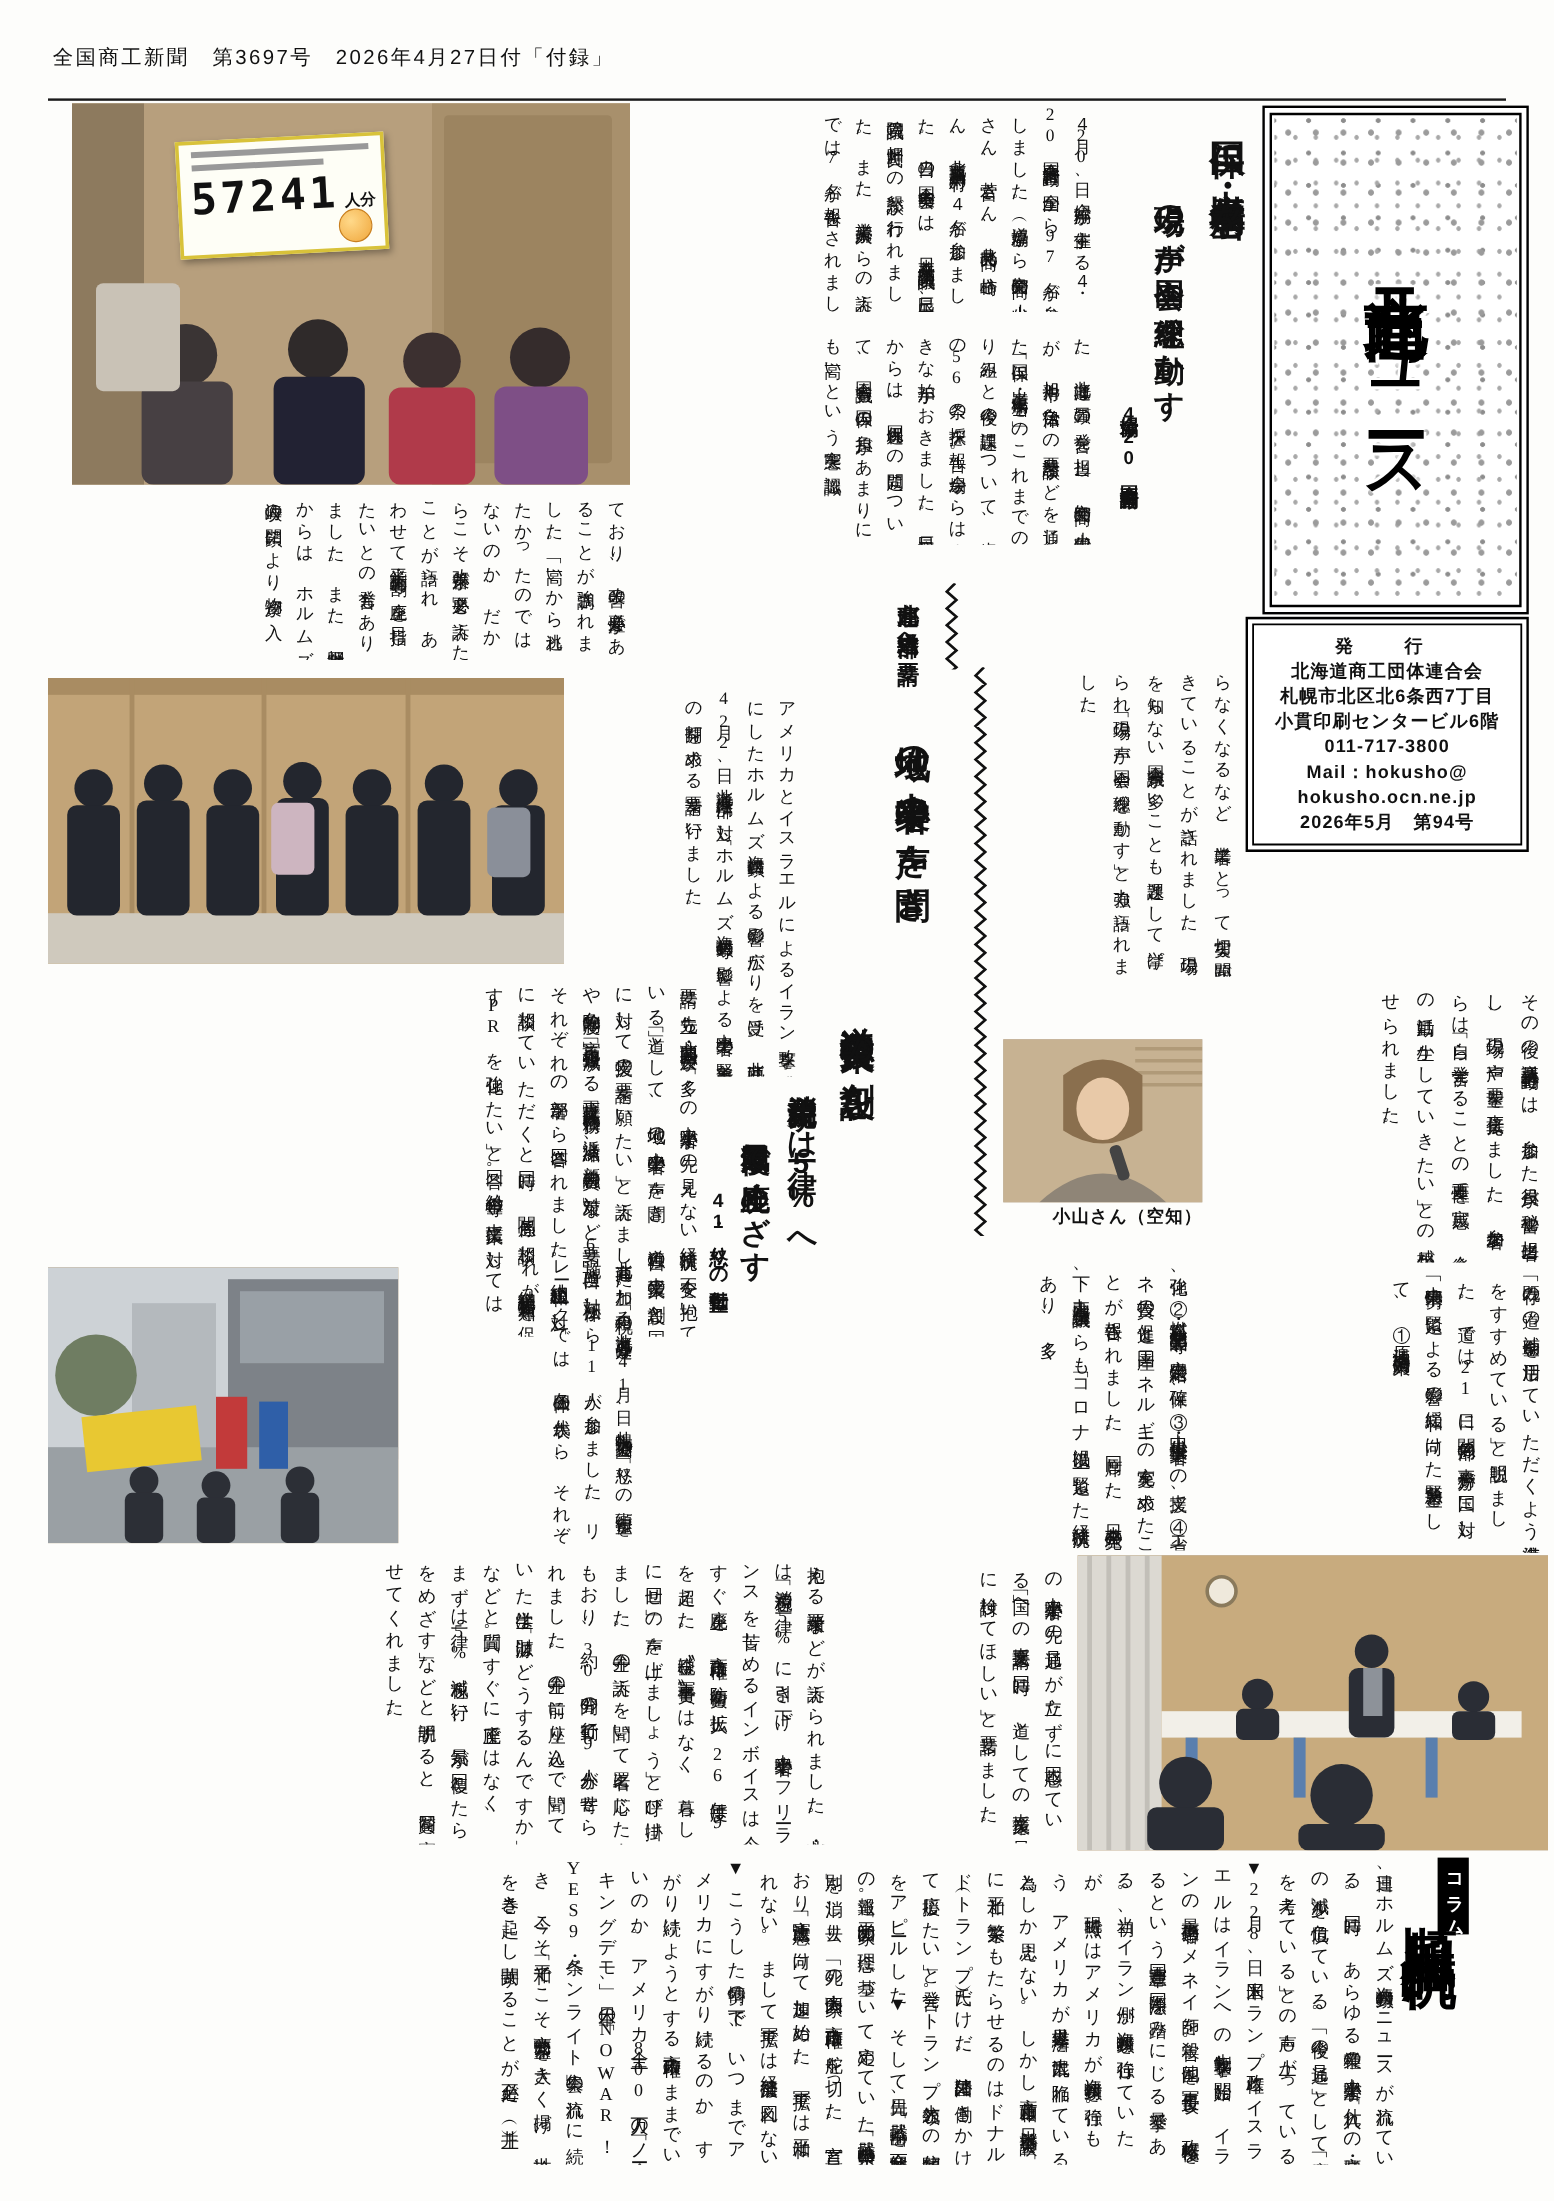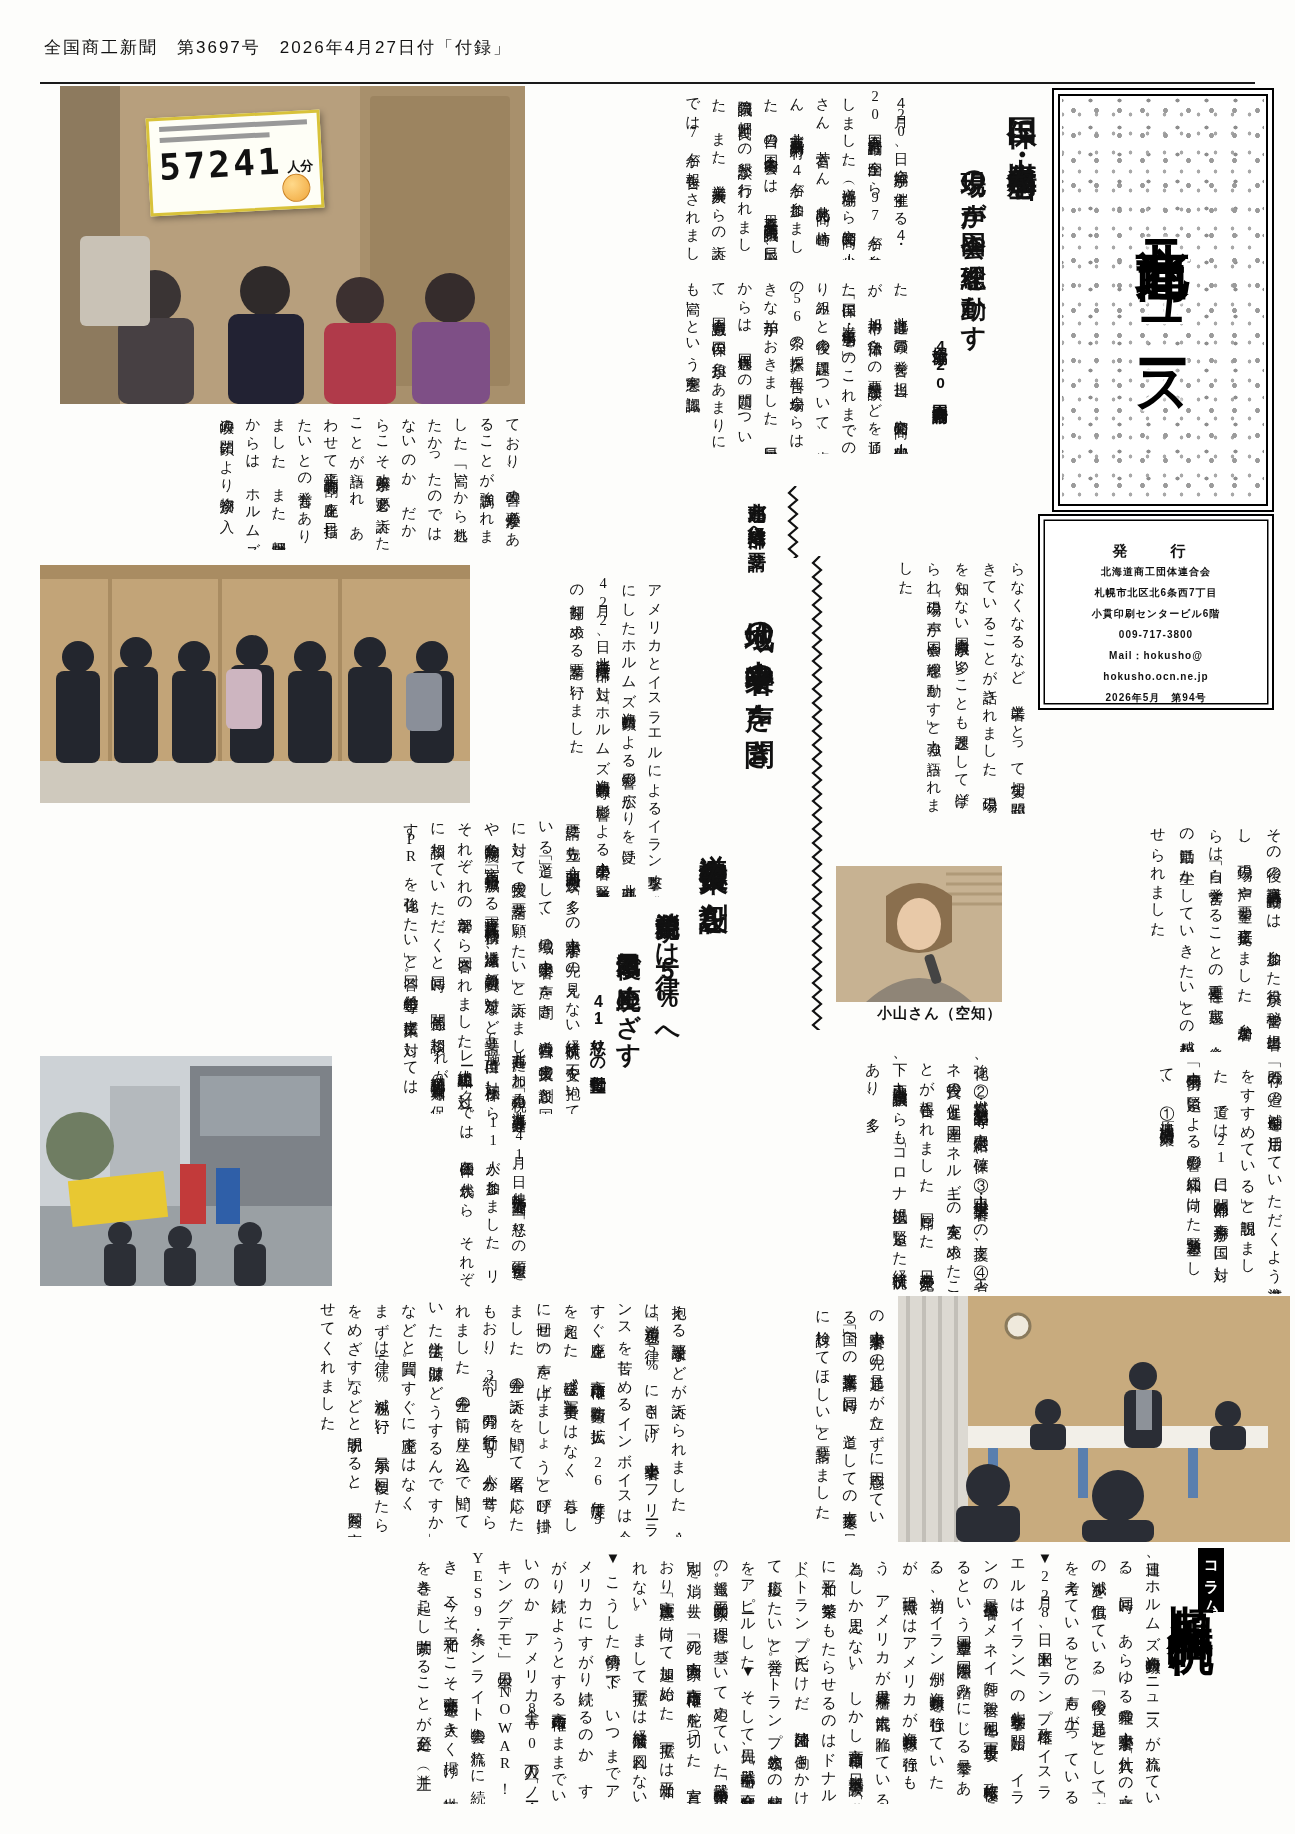--- a/index.html
+++ b/index.html
@@ -36,24 +36,24 @@
   .masthead-title{
     position:relative;writing-mode:vertical-rl;text-orientation:upright;
     font-family:"Liberation Sans","DejaVu Sans",sans-serif;font-weight:900;
     font-size:54px;letter-spacing:2px;color:#000;
     text-shadow:0 0 5px #fff,0 0 9px #fff,2px 2px 0 #fff,-2px -2px 0 #fff;
   }
   
   .publisher{
     left:1038px;top:514px;width:232px;height:192px;background:#fff;
     border:2.5px solid #000;box-shadow:inset 0 0 0 3.5px #fff,inset 0 0 0 5px #000;
-    display:flex;flex-direction:column;justify-content:flex-end;align-items:center;
+    display:flex;flex-direction:column;justify-content:center;align-items:center;
     gap:1px;text-align:center;
   }
-  .publisher div{font-family:"Liberation Sans","DejaVu Sans",sans-serif;font-size:10px;line-height:20px;font-weight:700;letter-spacing:1px;}
+  .publisher div{font-family:"Liberation Sans","DejaVu Sans",sans-serif;font-size:15px;line-height:20px;font-weight:700;letter-spacing:1px;}
   .publisher .pub-label{font-size:15px;letter-spacing:14px;}
   
   .hl-wrap{writing-mode:vertical-rl;text-orientation:upright;overflow:visible;}
   .hl-wrap>div{font-weight:900;}
   .a1h{left:916px;top:94px;width:126px;height:440px;}
   .a1h .h1{font-size:30px;letter-spacing:2px;margin-left:10px;}
   .a1h .h2{font-size:25px;letter-spacing:1px;margin-top:58px;margin-left:8px;}
   .a1h .hk{font-size:15.5px;margin-top:240px;letter-spacing:1px;}
   .a2h{left:664px;top:598px;width:116px;height:640px;}
   .a2h .h1{font-size:29px;letter-spacing:2px;margin-left:6px;}
@@ -123,21 +123,21 @@
 <div class="abs masthead">
   <div class="masthead-pattern"></div>
   <div class="masthead-title">北商連ニュース</div>
 </div>
 
 <div class="abs publisher">
   <div class="pub-label">発　行</div>
   <div>北海道商工団体連合会</div>
   <div>札幌市北区北6条西7丁目</div>
   <div>小貫印刷センタービル6階</div>
-  <div>009-717-3800</div>
+  <div>011-717-3800</div>
   <div>Mail：hokusho@</div>
   <div>hokusho.ocn.ne.jp</div>
   <div>2026年5月　第94号</div>
 </div>
 
 <div class="abs hl-wrap gothic a1h">
   <div class="h1">国保に出産・傷病手当を</div>
   <div class="h2">現場の声が国会や総理を動かす</div>
   <div class="hk">全婦協4・20国会要請行動</div>
 </div>

